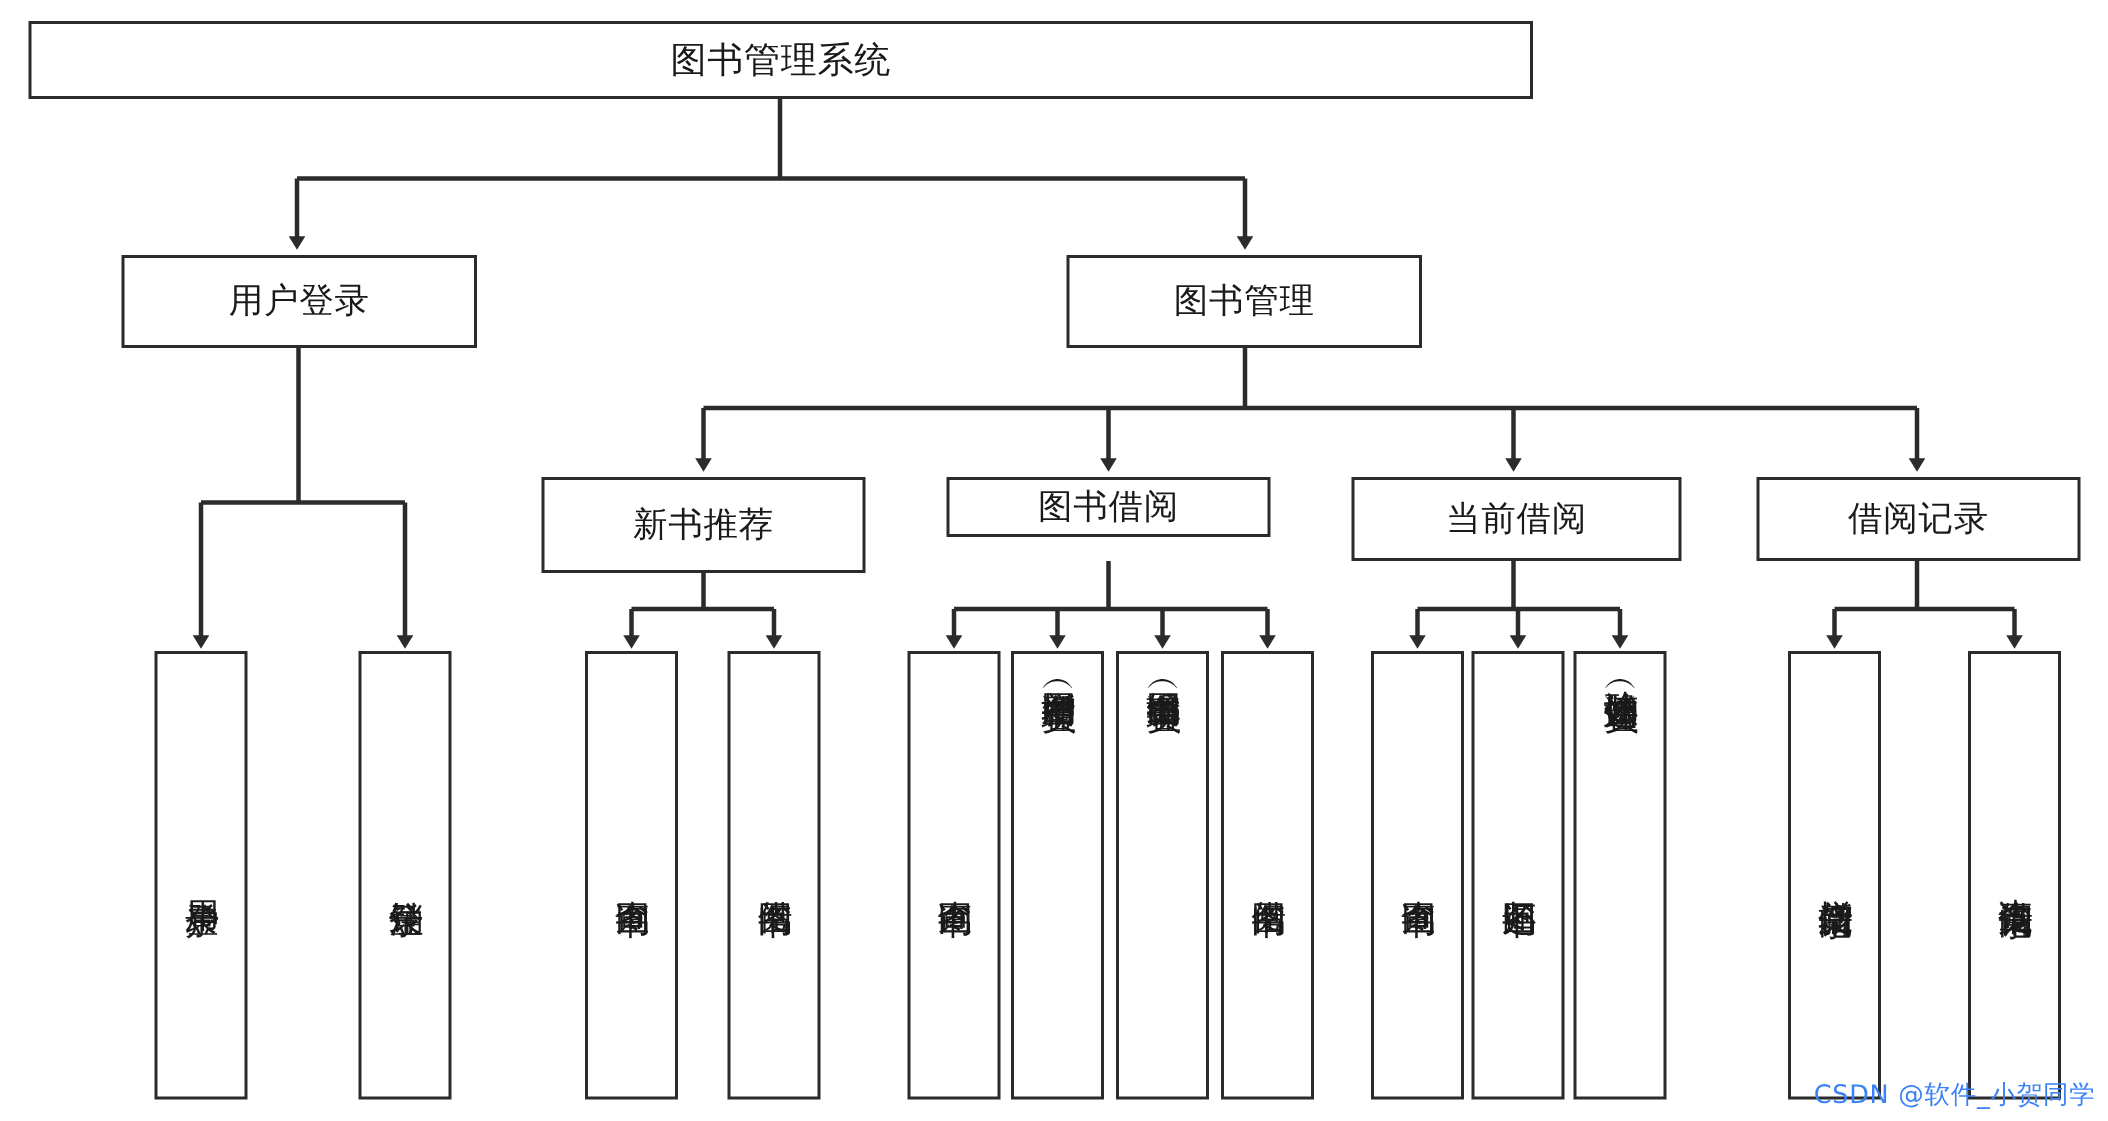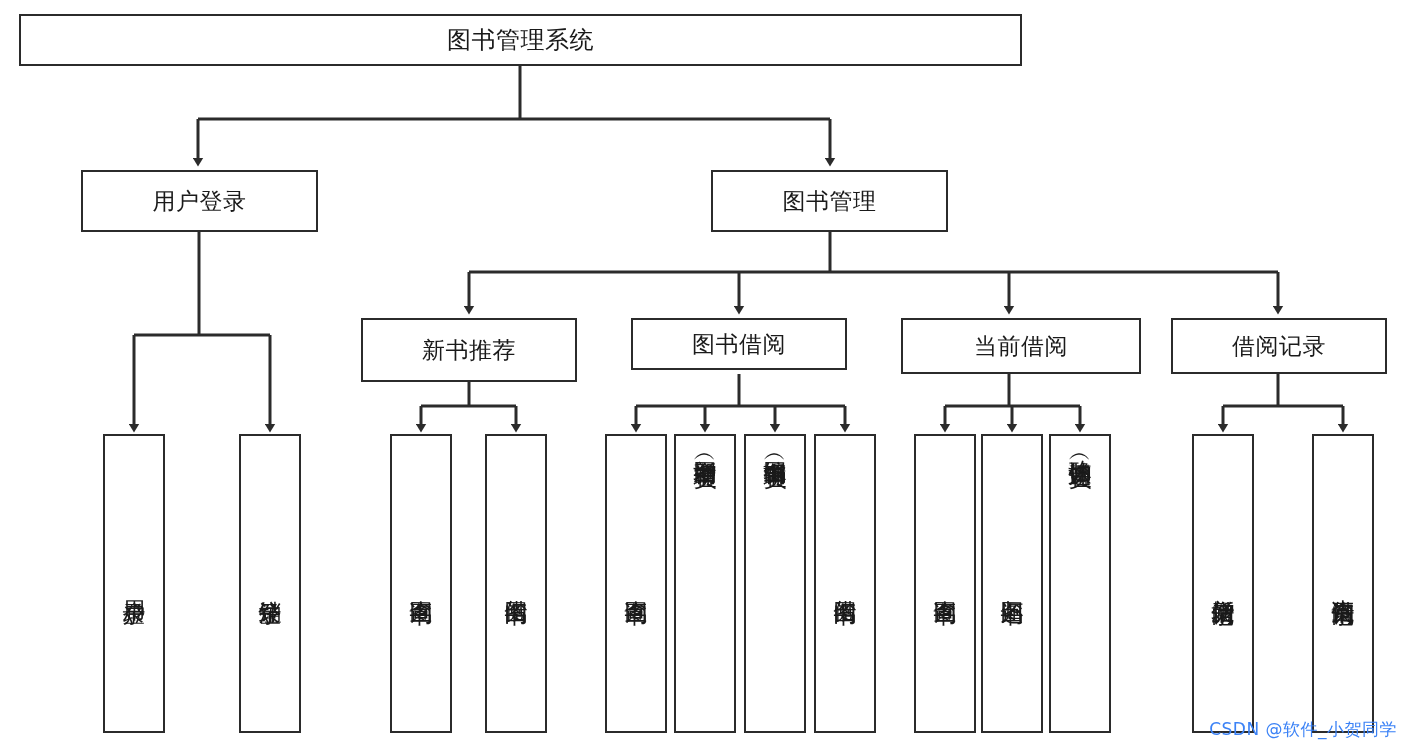--- a/index.html
+++ b/index.html
@@ -139,24 +139,24 @@
   <div class="node h" style="left:81px; top:170px; width:237px; height:62px;">
     <span class="lbl">用户登录</span>
   </div>
   <div class="node h" style="left:711px; top:170px; width:237px; height:62px;">
     <span class="lbl">图书管理</span>
   </div>
 
   <div class="node h" style="left:361px; top:318px; width:216px; height:64px;">
     <span class="lbl">新书推荐</span>
   </div>
-  <div class="node h" style="left:631px; top:318px; width:216px; height:52px;">
+  <div class="node h" style="left:631px; top:318px; width:216px; height:40px;">
     <span class="lbl">图书借阅</span>
   </div>
-  <div class="node h" style="left:901px; top:318px; width:240px; height:56px;">
+  <div class="node h" style="left:901px; top:318px; width:220px; height:56px;">
     <span class="lbl">当前借阅</span>
   </div>
   <div class="node h" style="left:1171px; top:318px; width:216px; height:56px;text-align:right;">
     <span class="lbl">借阅记录</span>
   </div>
 
   <div class="node v mid" style="left:103px; top:434px; width:62px; height:299px;">
     <span class="lbl">用户登录</span>
   </div>
   <div class="node v mid" style="left:239px; top:434px; width:62px; height:299px;">

